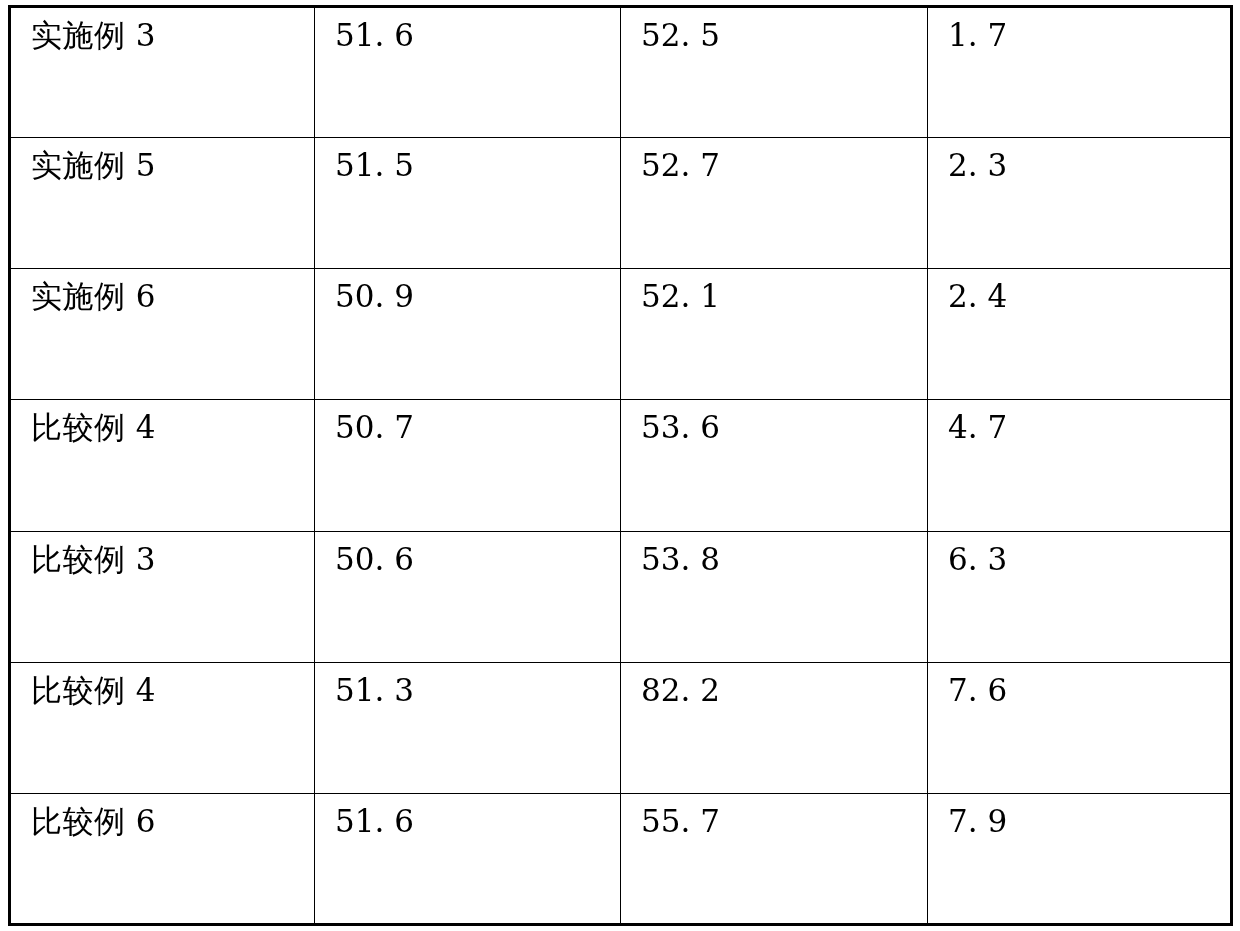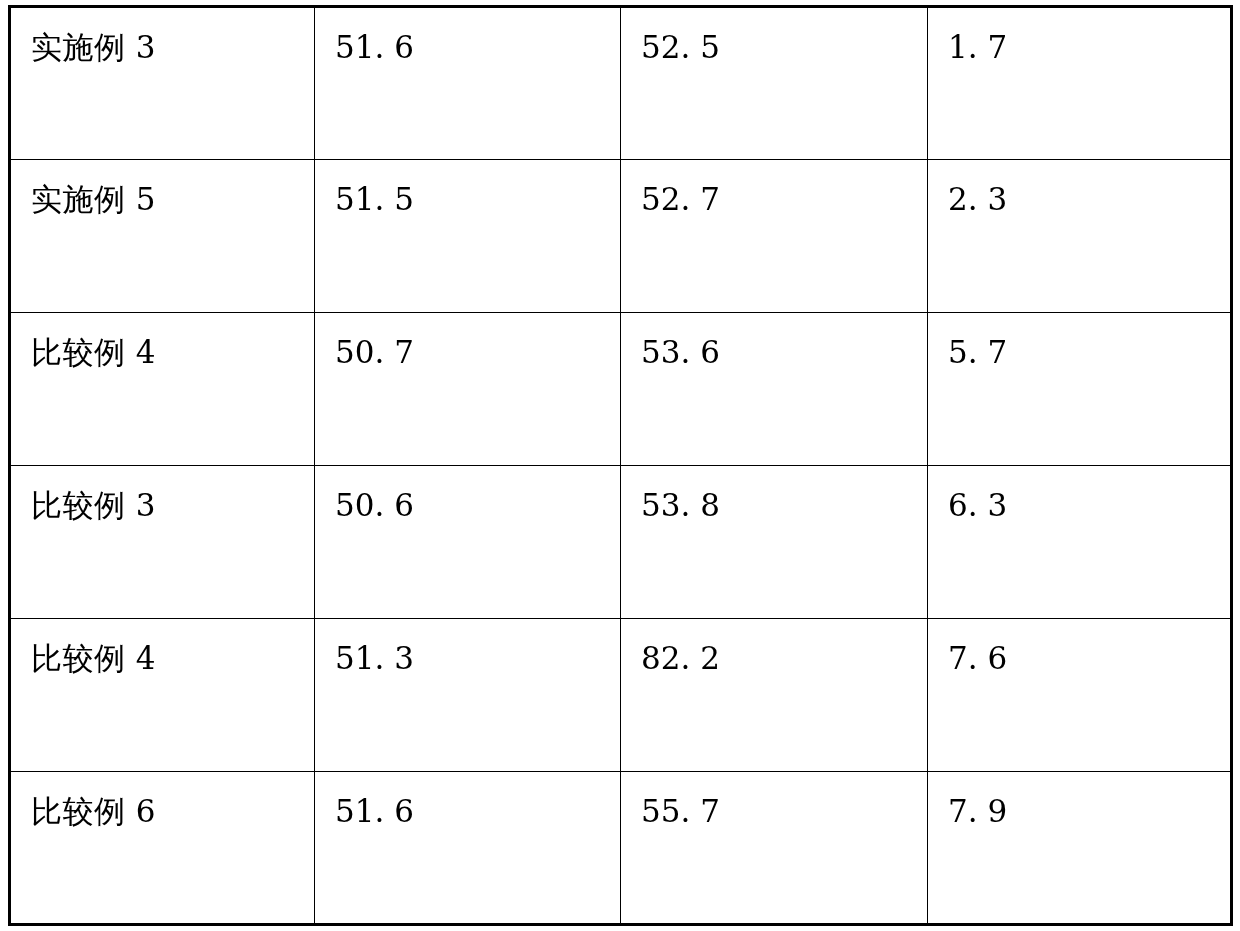--- a/index.html
+++ b/index.html
@@ -37,21 +37,21 @@
 
   .data-table col.c-label { width: 305px; }
   .data-table col.c-num1  { width: 306px; }
   .data-table col.c-num2  { width: 307px; }
   .data-table col.c-num3  { width: 304px; }
 
   .data-table tr { height: 91.5px; }
 
   .data-table td {
     border: 1px solid #000000;
-    padding: 24px 0 0 20px;
+    padding: 12px 0 0 20px;
     vertical-align: top;
     line-height: 1.0;
     background: #ffffff;
   }
 
   .cell-label {
     font-size: 31px;
     letter-spacing: 0.5px;
     white-space: nowrap;
   }
@@ -81,24 +81,30 @@
           <td><span class="cell-num">52. 5</span></td>
           <td><span class="cell-num">1. 7</span></td>
         </tr>
         <tr>
           <td><span class="cell-label">实施例 5</span></td>
           <td><span class="cell-num">51. 5</span></td>
           <td><span class="cell-num">52. 7</span></td>
           <td><span class="cell-num">2. 3</span></td>
         </tr>
         <tr>
+          <td><span class="cell-label">实施例 6</span></td>
+          <td><span class="cell-num">50. 9</span></td>
+          <td><span class="cell-num">52. 1</span></td>
+          <td><span class="cell-num">2. 4</span></td>
+        </tr>
+        <tr>
           <td><span class="cell-label">比较例 4</span></td>
           <td><span class="cell-num">50. 7</span></td>
           <td><span class="cell-num">53. 6</span></td>
-          <td><span class="cell-num">5. 7</span></td>
+          <td><span class="cell-num">4. 7</span></td>
         </tr>
         <tr>
           <td><span class="cell-label">比较例 3</span></td>
           <td><span class="cell-num">50. 6</span></td>
           <td><span class="cell-num">53. 8</span></td>
           <td><span class="cell-num">6. 3</span></td>
         </tr>
         <tr>
           <td><span class="cell-label">比较例 4</span></td>
           <td><span class="cell-num">51. 3</span></td>

